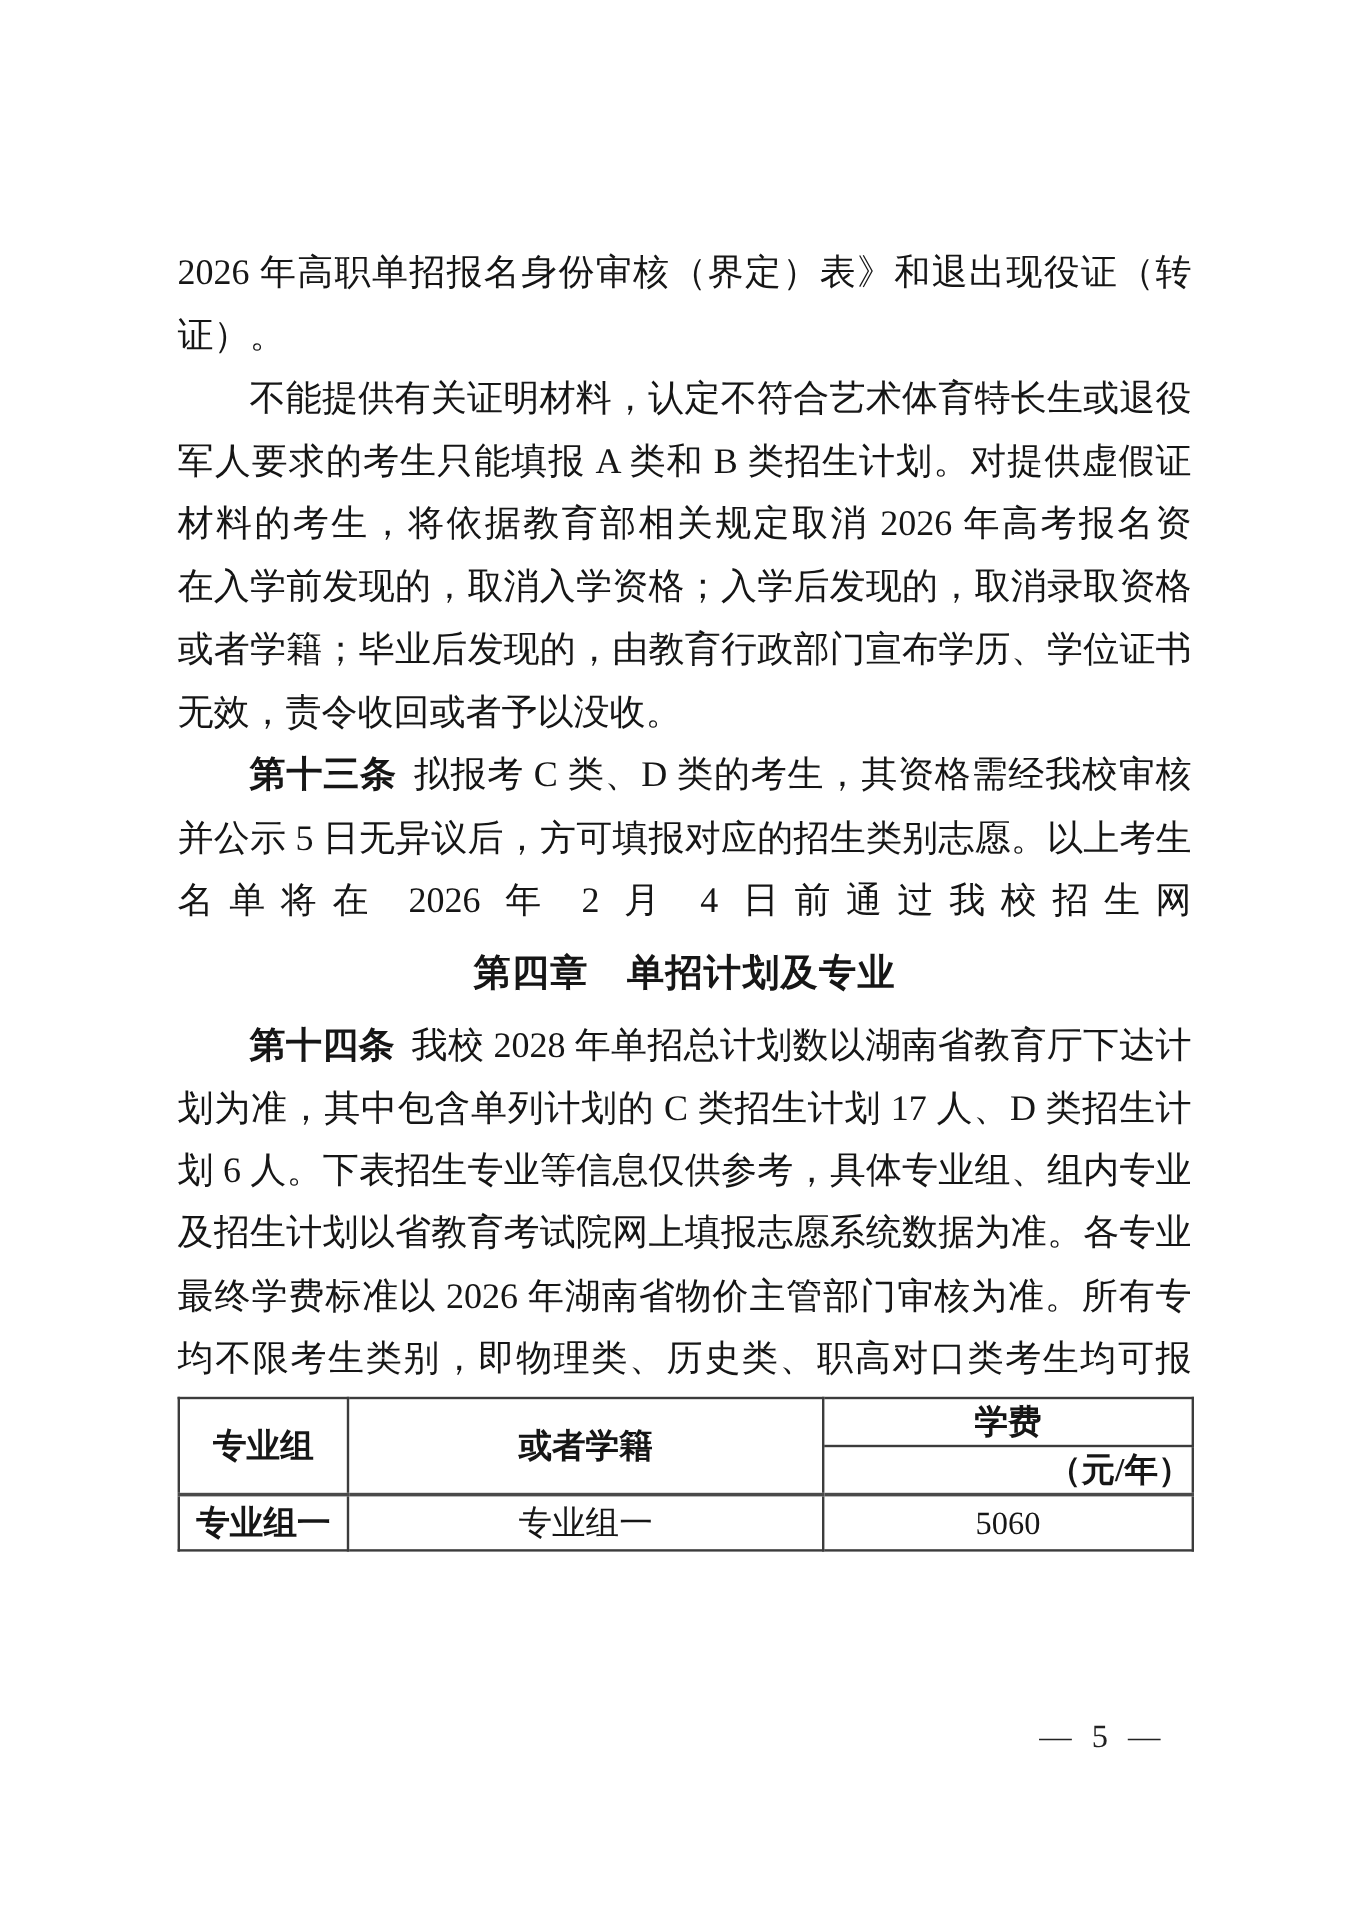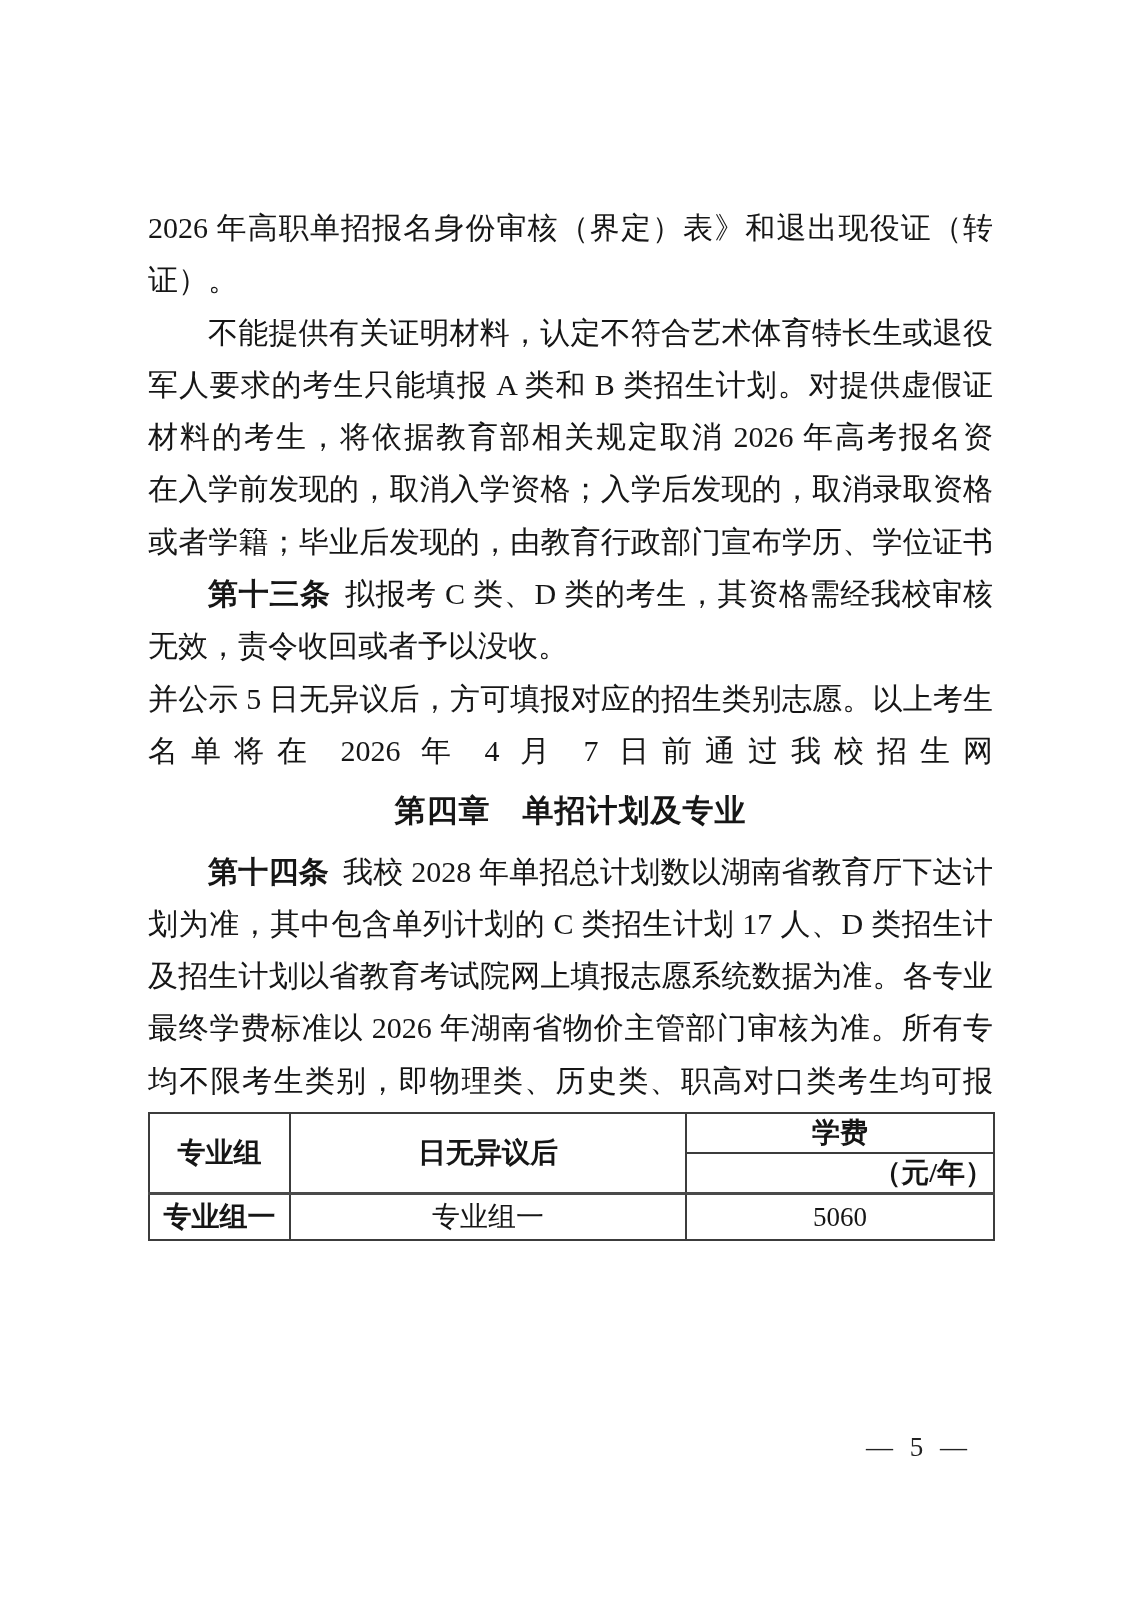--- a/index.html
+++ b/index.html
@@ -86,48 +86,49 @@
   <div class="content">
 
     <div class="line">2026 年高职单招报名身份审核（界定）表》和退出现役证（转业</div>
     <div class="line last">证）。</div>
 
     <div class="line indent">不能提供有关证明材料，认定不符合艺术体育特长生或退役</div>
     <div class="line">军人要求的考生只能填报 A 类和 B 类招生计划。对提供虚假证明</div>
     <div class="line">材料的考生，将依据教育部相关规定取消 2026 年高考报名资格。</div>
     <div class="line">在入学前发现的，取消入学资格；入学后发现的，取消录取资格</div>
     <div class="line">或者学籍；毕业后发现的，由教育行政部门宣布学历、学位证书</div>
+    <div class="line last">无效，责令收回或者予以没收。</div>
+
     <div class="line indent">
       <span class="lead">第十三条</span><span>拟报考 C 类、D 类的考生，其资格需经我校审核</span>
     </div>
-
-    <div class="line last">无效，责令收回或者予以没收。</div>
     <div class="line">并公示 5 日无异议后，方可填报对应的招生类别志愿。以上考生</div>
-    <div class="line">名单将在 2026 年 4 月 7 日前通过我校招生网</div>
+    <div class="line">名单将在 2026 年 2 月 4 日前通过我校招生网</div>
 
     <div class="chapter">第四章　单招计划及专业</div>
 
     <div class="line indent">
       <span class="lead">第十四条</span><span>我校 2028 年单招总计划数以湖南省教育厅下达计</span>
     </div>
     <div class="line">划为准，其中包含单列计划的 C 类招生计划 17 人、D 类招生计</div>
+    <div class="line">划 6 人。下表招生专业等信息仅供参考，具体专业组、组内专业</div>
     <div class="line">及招生计划以省教育考试院网上填报志愿系统数据为准。各专业</div>
     <div class="line">最终学费标准以 2026 年湖南省物价主管部门审核为准。所有专业</div>
     <div class="line">均不限考生类别，即物理类、历史类、职高对口类考生均可报考。</div>
 
     <table class="tuition">
       <colgroup>
         <col style="width:141px">
         <col style="width:396px">
         <col style="width:308px">
       </colgroup>
       <tbody>
         <tr class="hrow">
           <td class="th hdr-span" rowspan="2">专业组</td>
-          <td class="th hdr-span" rowspan="2">日无异议后</td>
+          <td class="th hdr-span" rowspan="2">或者学籍</td>
           <td class="th">学费</td>
         </tr>
         <tr class="hrow hrow2">
           <td class="th">（元/年）</td>
         </tr>
         <tr class="data-row">
           <td class="th">专业组一</td>
           <td>专业组一</td>
           <td class="num">5060</td>
         </tr>

